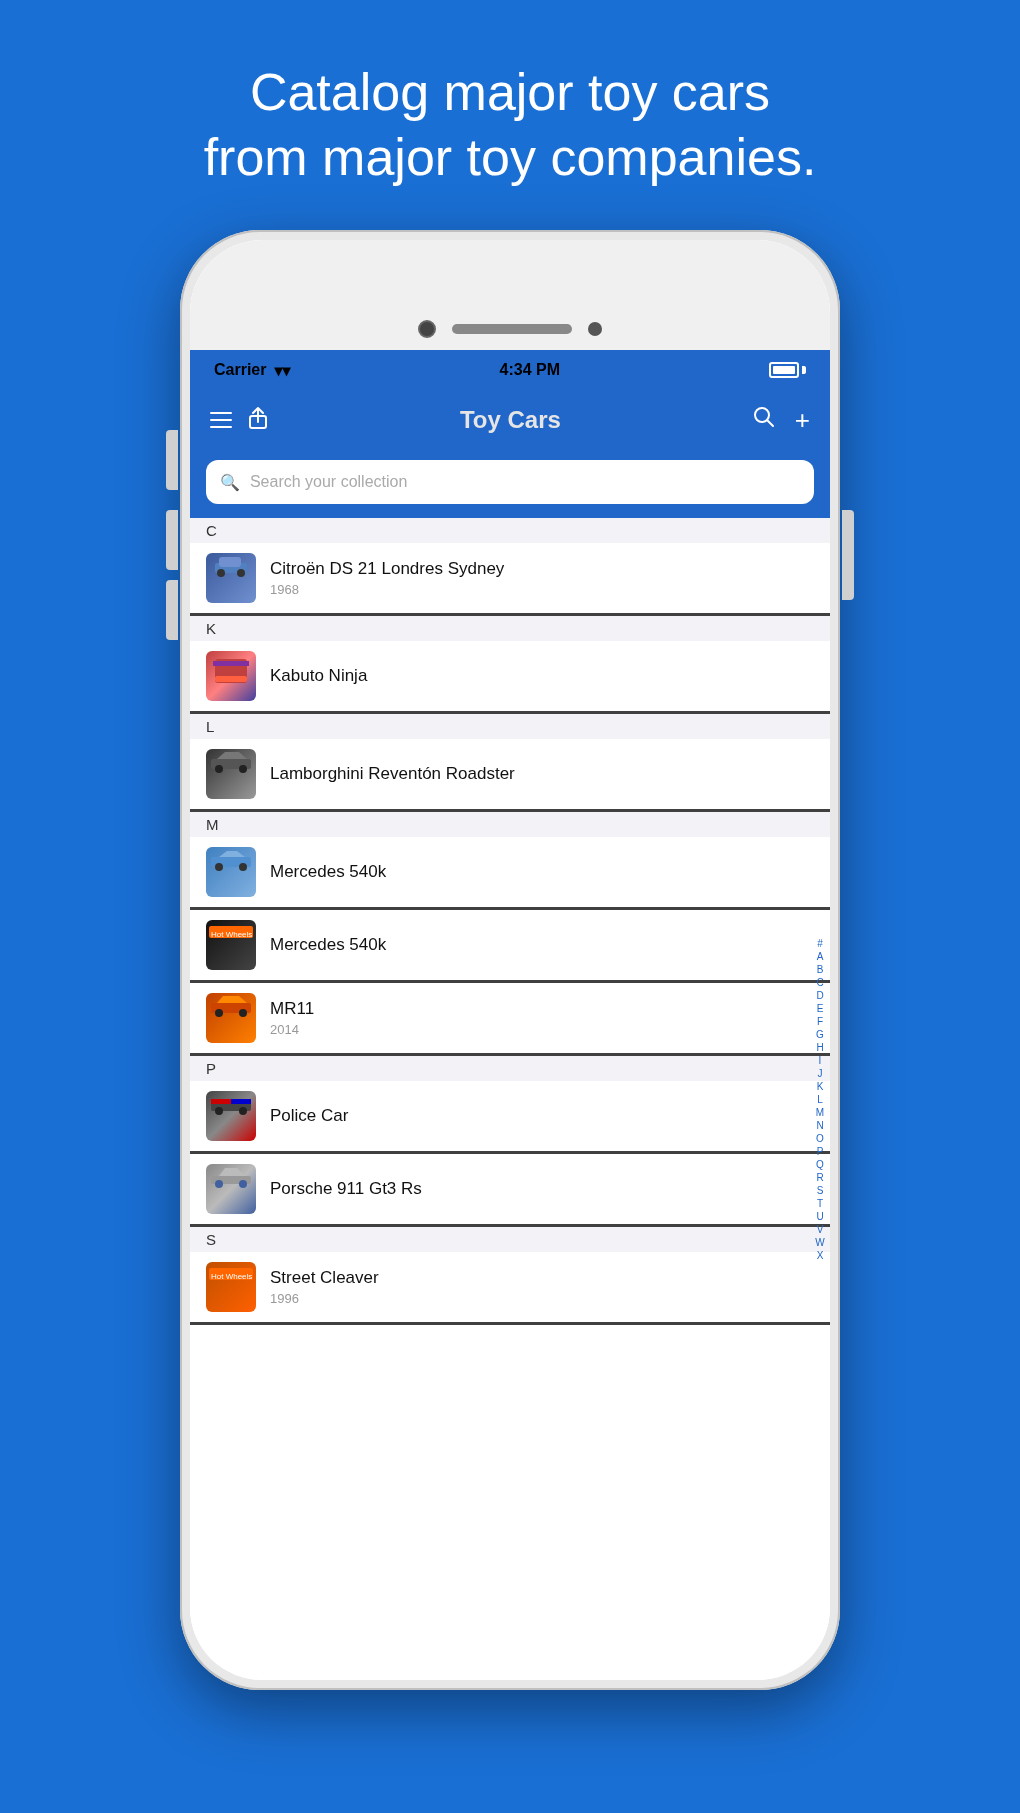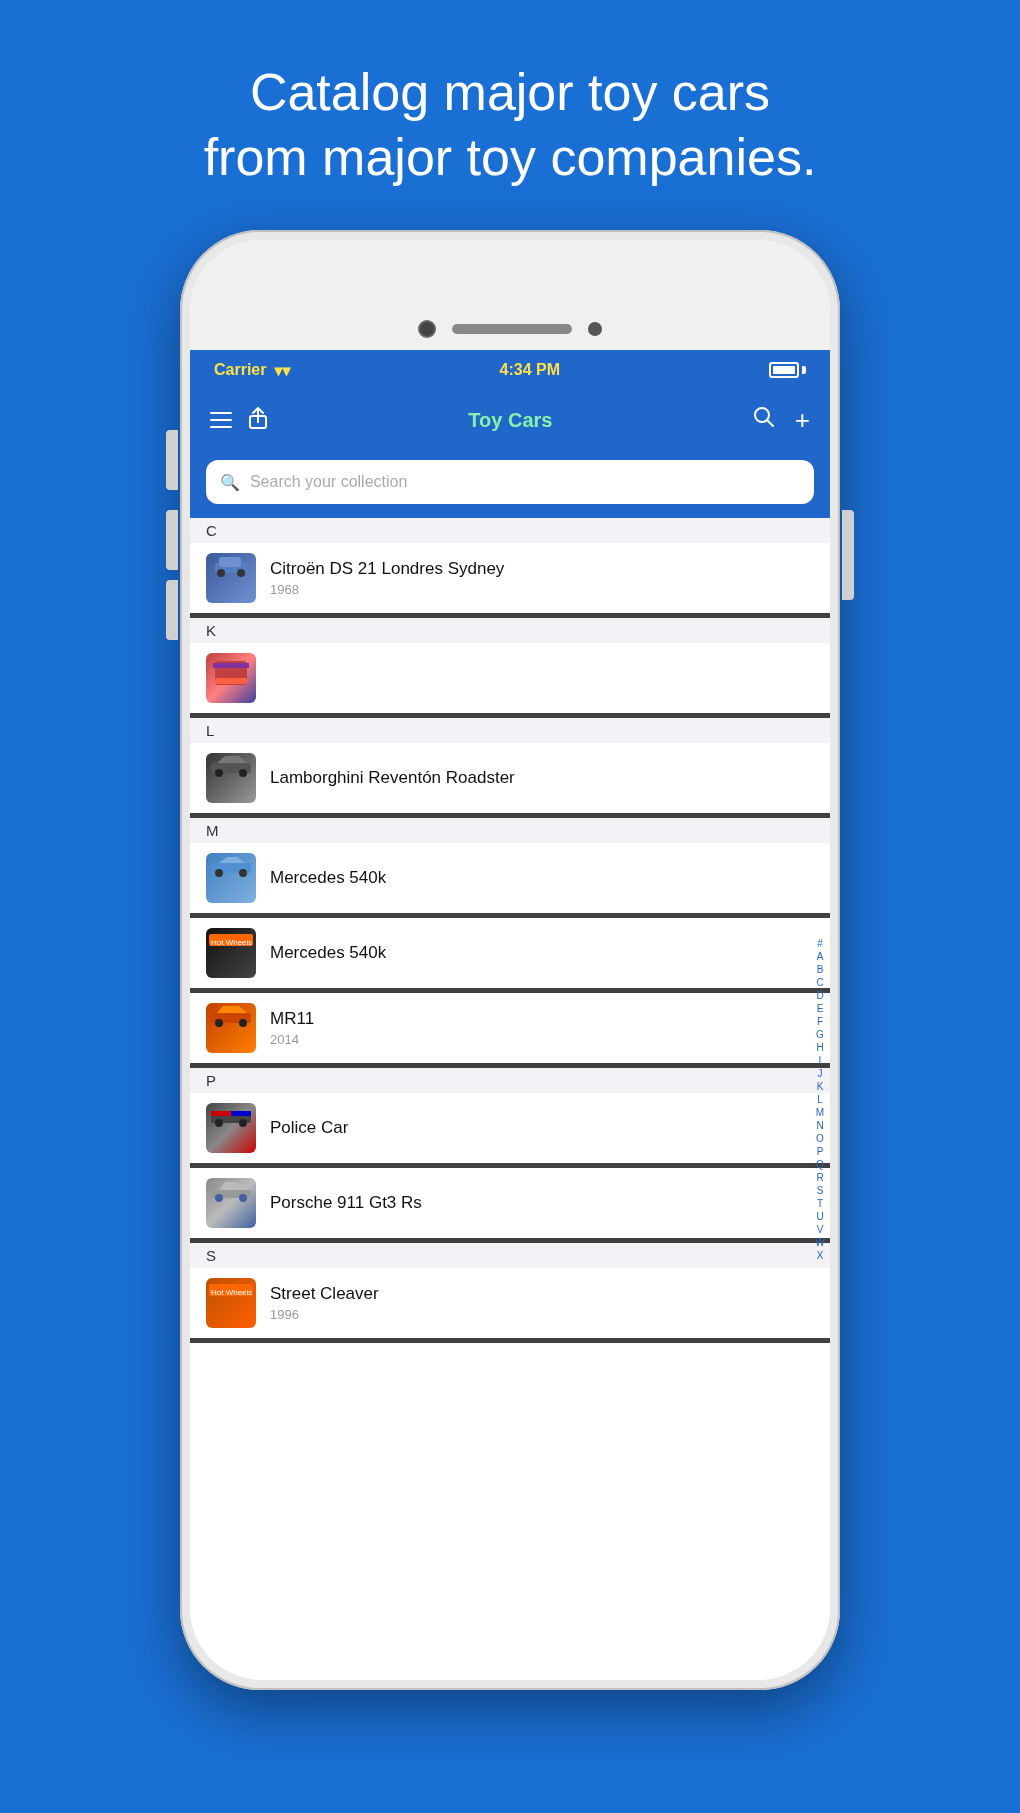--- a/index.html
+++ b/index.html
@@ -113,21 +113,21 @@
     }
 
     
     .status-bar {
       background: #2166c9;
       height: 40px;
       display: flex;
       align-items: center;
       justify-content: space-between;
       padding: 0 24px;
-      color: #fde047;
+      color: #000000;
       font-size: 16px;
       font-weight: 600;
     }
 
     .status-left {
       display: flex;
       align-items: center;
       gap: 8px;
     }
 
@@ -191,23 +191,23 @@
       background: white;
       border-radius: 1px;
     }
 
     .share-icon {
       font-size: 20px;
       cursor: pointer;
     }
 
     .nav-title {
-      font-size: 20px;
+      font-size: 24px;
       font-weight: 600;
-      color: #86efac;
+      color: #e5e5e5;
     }
 
     .nav-right {
       display: flex;
       align-items: center;
       gap: 20px;
     }
 
     .search-btn, .add-btn {
       font-size: 22px;
@@ -257,21 +257,21 @@
       padding: 4px 16px;
       font-size: 15px;
       font-weight: 500;
       color: #333;
     }
 
     .list-item {
       display: flex;
       align-items: center;
       padding: 10px 16px;
-      border-bottom: 5px solid #404040;
+      border-bottom: 3px solid #404040;
       position: relative;
     }
 
     .item-thumb {
       width: 50px;
       height: 50px;
       border-radius: 6px;
       margin-right: 14px;
       background: #ddd;
       flex-shrink: 0;
@@ -437,20 +437,23 @@
             <div class="section-header">K</div>
             <div class="list-item">
               <div class="item-thumb kabuto">
                 <div class="thumb-inner">
                   <svg width="40" height="40" viewBox="0 0 40 40">
                       <rect x="4" y="8" width="32" height="24" rx="3" fill="#c04040"></rect>
                       <rect x="2" y="10" width="36" height="5" fill="#8030a0"></rect>
                       <rect x="4" y="25" width="32" height="6" rx="2" fill="#ff6040"></rect>
                     </svg>
                 </div>
+              </div>
+              <div class="item-info">
+                <div class="item-name">Kabuto Ninja</div>
               </div>
             </div>
 
             <div class="section-header">L</div>
             <div class="list-item">
               <div class="item-thumb lambo">
                 <div class="thumb-inner">
                   <svg width="44" height="24" viewBox="0 0 44 24">
                       <rect x="2" y="10" width="40" height="10" rx="2" fill="#555"></rect>
                       <polygon points="8,10 16,3 30,3 38,10" fill="#777"></polygon>

